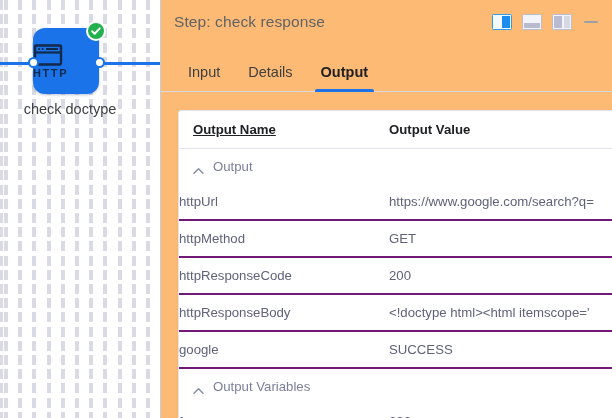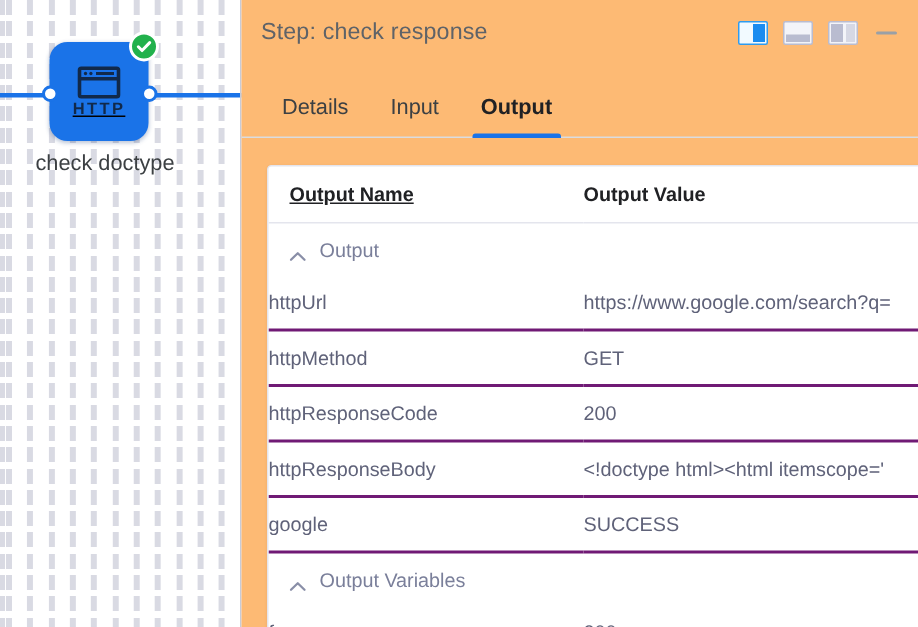--- a/index.html
+++ b/index.html
@@ -42,24 +42,23 @@
     top: 62px; left: 0; width: 161px; height: 3px;
     background: #1a73e8;
   }
   .node {
     position: absolute;
     left: 33px; top: 28px;
     width: 66px; height: 66px;
     background: #1a73e8;
     border-radius: 12px;
     display: flex; flex-direction: column;
-    align-items: center; justify-content: center;
+    justify-content: center;
     box-shadow: 0 1px 3px rgba(26,60,120,.30);
     z-index: 3;
-    text-decoration: underline;
   }
   .node-glyph { width: 30px; height: 22px; display:block; }
   .node-http {
     margin-top: 2px;
     color: #11294a;
     font-size: 11px;
     font-weight: 700;
     letter-spacing: 1.6px;
     font-family: "Liberation Sans", sans-serif;
     line-height: 1;
@@ -252,22 +251,22 @@
         <span class="layout-icon li-sidepanel">
           <span class="frame"></span>
             <span class="fill2"></span>
             <span class="fill"></span>
         </span>
         <span class="minimize"></span>
       </div>
     </div>
 
     <div class="tabs">
+      <div class="tab">Input</div>
       <div class="tab">Details</div>
-      <div class="tab">Input</div>
       <div class="tab active">Output</div>
     </div>
 
     <div class="table-card">
       <table class="outputs">
         <colgroup>
             <col class="c1">
             <col class="c2">
           </colgroup>
         <thead>

